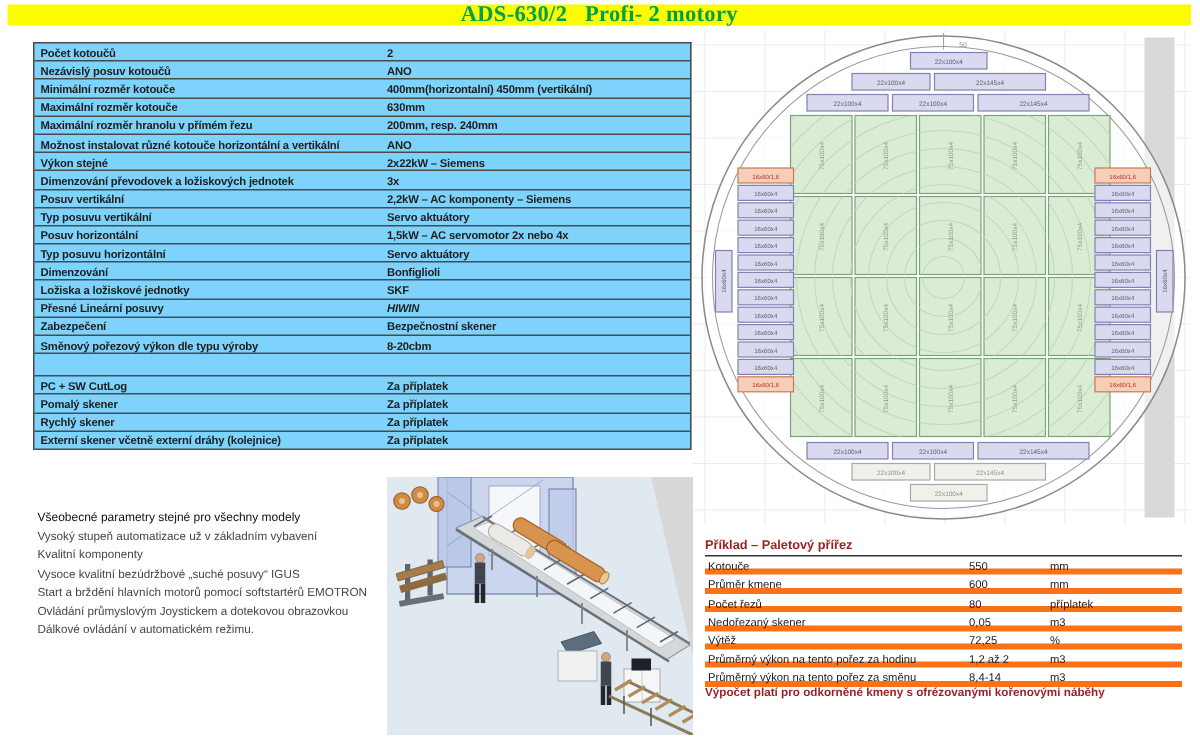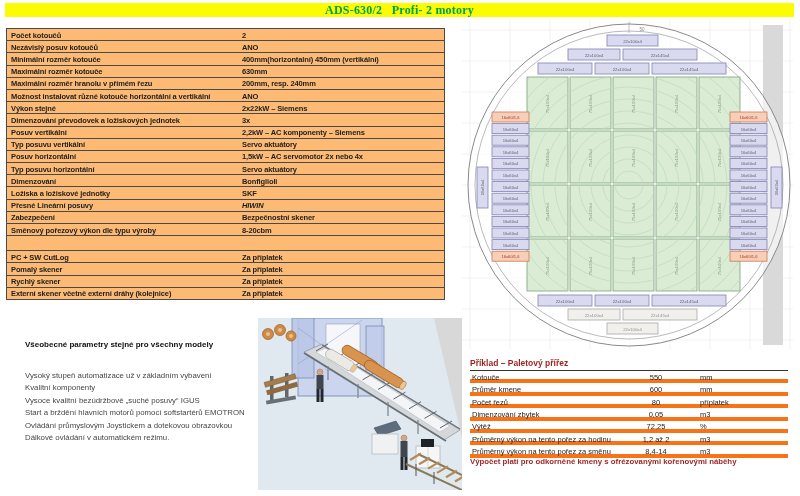--- a/index.html
+++ b/index.html
@@ -4,54 +4,54 @@
 <style>
   html,body{margin:0;padding:0}
   body{
     width:800px;height:496px;position:relative;background:#fff;overflow:hidden;
     font-family:"Liberation Sans",sans-serif;
   }
   
   .titlebar{
     position:absolute;left:5px;top:3px;width:789px;height:14px;
     background:#fcfc00;text-align:center;line-height:14px;white-space:pre;
-    font-family:"Liberation Serif",serif;font-weight:bold;font-size:12px;
+    font-family:"Liberation Serif",serif;font-weight:bold;font-size:15px;
     color:#00a14b;letter-spacing:.2px;
   }
   
   .spec-table{
-    position:absolute;left:6px;top:28px;width:437px;
-    border:1px solid #4a4a4a;border-bottom:none;background:#fdba74;
+    position:absolute;left:22px;top:28px;width:437px;
+    border:1px solid #4a4a4a;border-bottom:none;background:#7dd3fc;
   }
   .srow{
     position:relative;height:12.2px;box-sizing:border-box;
     border-bottom:1px solid #4a4a4a;
     font-size:7.5px;font-weight:bold;color:#1d1d1d;
     letter-spacing:-.12px;white-space:nowrap;
   }
   .sl{position:absolute;left:4px;top:1.6px}
   .sv{position:absolute;left:235px;top:1.6px}
   .it{font-style:italic}
   .spec-spacer{height:15px;box-sizing:border-box;border-bottom:1px solid #4a4a4a}
   
   .gen{position:absolute;left:25px;top:340px;width:235px}
-  .gen-head{font-size:8px;font-weight:bold;color:#101010;margin-bottom:21px;white-space:nowrap}
+  .gen-head{font-size:8px;font-weight:normal;color:#101010;margin-bottom:3px;white-space:nowrap}
   .gen-line{font-size:7.8px;color:#454545;line-height:12.4px;white-space:nowrap}
   
   .ex-table{position:absolute;left:470px;top:358px;width:318px}
   .ex-head{
     font-size:8.5px;font-weight:bold;color:#9c1f1f;height:12px;
     border-bottom:1.5px solid #333;white-space:nowrap;
   }
   .erow{
     position:relative;height:12.4px;box-sizing:border-box;
     border-bottom:4px solid #f97316;font-size:7.5px;color:#222;white-space:nowrap;
   }
   .el{position:absolute;left:2px;top:1.8px}
-  .ev{position:absolute;left:160px;width:52px;text-align:center;top:1.8px}
+  .ev{position:absolute;left:176px;width:52px;text-align:left;top:1.8px}
   .eu{position:absolute;left:230px;top:1.8px}
   .ex-note{
     position:absolute;left:470px;top:457px;width:320px;
     font-size:7.8px;font-weight:bold;color:#9c1f1f;white-space:nowrap;
   }
   
   .diag{position:absolute;left:440px;top:15px;width:355px;height:345px}
   .illu{position:absolute;left:258px;top:318px;width:204px;height:172px}
 </style>
 </head>
@@ -488,21 +488,21 @@
         <span class="eu">mm</span>
       </div>
 
       <div class="erow">
         <span class="el">Počet řezů</span>
         <span class="ev">80</span>
         <span class="eu">příplatek</span>
       </div>
 
       <div class="erow">
-        <span class="el">Dimenzování zbytek</span>
+        <span class="el">Nedořezaný skener</span>
         <span class="ev">0,05</span>
         <span class="eu">m3</span>
       </div>
 
       <div class="erow">
         <span class="el">Výtěž</span>
         <span class="ev">72,25</span>
         <span class="eu">%</span>
       </div>
 

